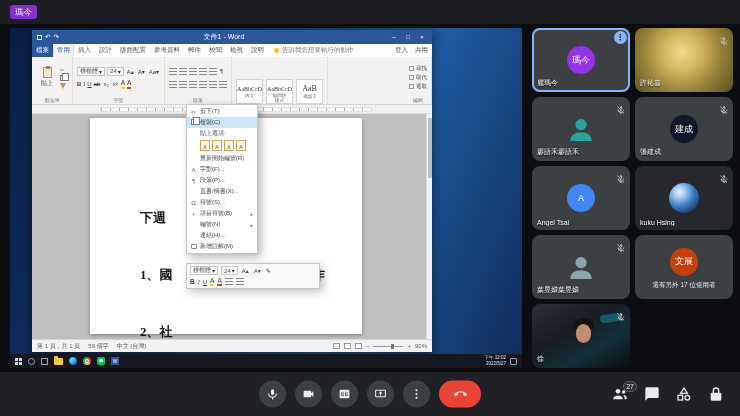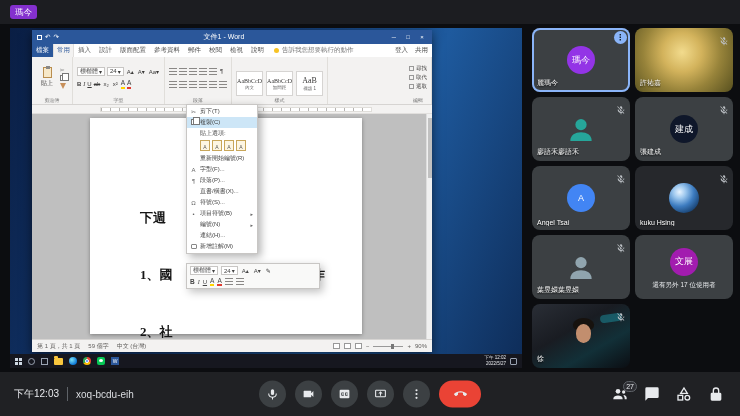--- a/index.html
+++ b/index.html
@@ -41,21 +41,21 @@
   .colgroup{display:flex;flex-direction:column;gap:2px;justify-content:center}
   .rrow{display:flex;align-items:center;gap:2px;height:11px}
   .bx{background:#fff;border:1px solid #c8c6c4;height:9px;display:flex;align-items:center;gap:1px;padding:0 2px;font-size:6px;white-space:nowrap}
   .ric{font-size:6px;padding:0 1px;white-space:nowrap}
   .aY{border-bottom:2px solid #ffd500;font-size:6.5px;line-height:1.1}
   .aR{border-bottom:2px solid #e03c31;font-size:6.5px;line-height:1.1}
   .li{width:8px;height:7px;background:repeating-linear-gradient(to bottom,#8a8886 0 1px,transparent 1px 3px)}
   .ic-copy{width:5px;height:6px;border:1px solid #777;background:#fff;position:relative;display:inline-block}
   .ic-copy::after{content:"";position:absolute;left:1px;top:-3px;width:5px;height:6px;border:1px solid #777;background:#fff}
   .ic-paint{width:0;height:0;border-left:3px solid transparent;border-right:3px solid transparent;border-top:6px solid #c78f5a;display:inline-block}
-  .g-styles{gap:3px;align-items:flex-start;padding-top:14px}
+  .g-styles{gap:3px;align-items:flex-start;padding-top:22px}
   .style-card{width:27px;height:25px;background:#fff;border:1px solid #d6d4d2;display:flex;flex-direction:column;align-items:center;justify-content:center;gap:1px}
   .sc-sample{font-size:6px;font-family:"Liberation Serif","DejaVu Serif",serif}
   .sc-big{font-size:8px}
   .sc-label{font-size:4.5px;color:#666}
   .g-edit{margin-left:auto;flex-direction:column;justify-content:center;gap:2px;font-size:5.5px}
   .edit-row{display:flex;align-items:center;gap:2px}
   .edit-ic{width:5px;height:5px;border:1px solid #999;flex:0 0 auto}
 
   .w-ruler{height:9px;background:#f3f2f1;position:relative;flex:0 0 auto;border-bottom:1px solid #e1dfdd}
   .ruler-strip{position:absolute;left:68px;width:272px;top:2px;height:5px;background:#fff;background-image:repeating-linear-gradient(90deg,#b5b3b1 0 1px,transparent 1px 9px);border:1px solid #e0deda}
@@ -474,42 +474,37 @@
           <circle cx="12" cy="8.5" r="4.5"></circle>
           <path d="M3.5 21c0-4.2 3.9-6.5 8.5-6.5s8.5 2.3 8.5 6.5v.5h-17z"></path>
         </svg>
       <span class="mute"><svg viewBox="0 0 24 24">
             <path d="M15 11V6a3 3 0 0 0-5.9-.8L15 11.1zM4.3 3 3 4.3l6 6V11a3 3 0 0 0 4.2 2.7l1.6 1.6c-.8.45-1.8.7-2.8.7a6 6 0 0 1-6-5H4a8 8 0 0 0 7 7.9V22h2v-3.1c.9-.13 1.8-.45 2.6-.9l3.1 3.1 1.3-1.3L4.3 3zM18 11h2a8 8 0 0 1-1.1 4l-1.5-1.5c.38-.77.6-1.6.6-2.5z"></path>
           </svg></span>
       <span class="pname">葉昱嬛葉昱嬛</span>
     </div>
 
     <div class="tile tile-more">
-      <div class="avatar" style="background: #a21caf;">文展</div>
+      <div class="avatar" style="background: #c2410c;">文展</div>
       <span class="caption">還有另外 17 位使用者</span>
     </div>
 
     <div class="tile video-tile">
       <span class="vglow"></span>
       <span class="vhair"></span>
       <span class="vface"></span>
       <span class="mute"><svg viewBox="0 0 24 24">
             <path d="M15 11V6a3 3 0 0 0-5.9-.8L15 11.1zM4.3 3 3 4.3l6 6V11a3 3 0 0 0 4.2 2.7l1.6 1.6c-.8.45-1.8.7-2.8.7a6 6 0 0 1-6-5H4a8 8 0 0 0 7 7.9V22h2v-3.1c.9-.13 1.8-.45 2.6-.9l3.1 3.1 1.3-1.3L4.3 3zM18 11h2a8 8 0 0 1-1.1 4l-1.5-1.5c.38-.77.6-1.6.6-2.5z"></path>
           </svg></span>
       <span class="pname">徐</span>
     </div>
   </div>
 </div>
 
 <div class="bbar">
-  <div class="bleft">
-    <span>下午12:03</span>
-    <span class="vdiv"></span>
-    <span class="code">xoq-bcdu-eih</span>
-  </div>
 
   <div class="controls">
     <div class="ctl">
       <svg viewBox="0 0 24 24">
           <path d="M12 14a3 3 0 0 0 3-3V6a3 3 0 0 0-6 0v5a3 3 0 0 0 3 3zm6-3a6 6 0 0 1-12 0H4a8 8 0 0 0 7 7.9V22h2v-3.1A8 8 0 0 0 20 11h-2z"></path>
         </svg>
     </div>
     <div class="ctl">
       <svg viewBox="0 0 24 24">
           <path d="M17 10.5V7a1 1 0 0 0-1-1H4a1 1 0 0 0-1 1v10a1 1 0 0 0 1 1h12a1 1 0 0 0 1-1v-3.5l4 4v-11l-4 4z"></path>

